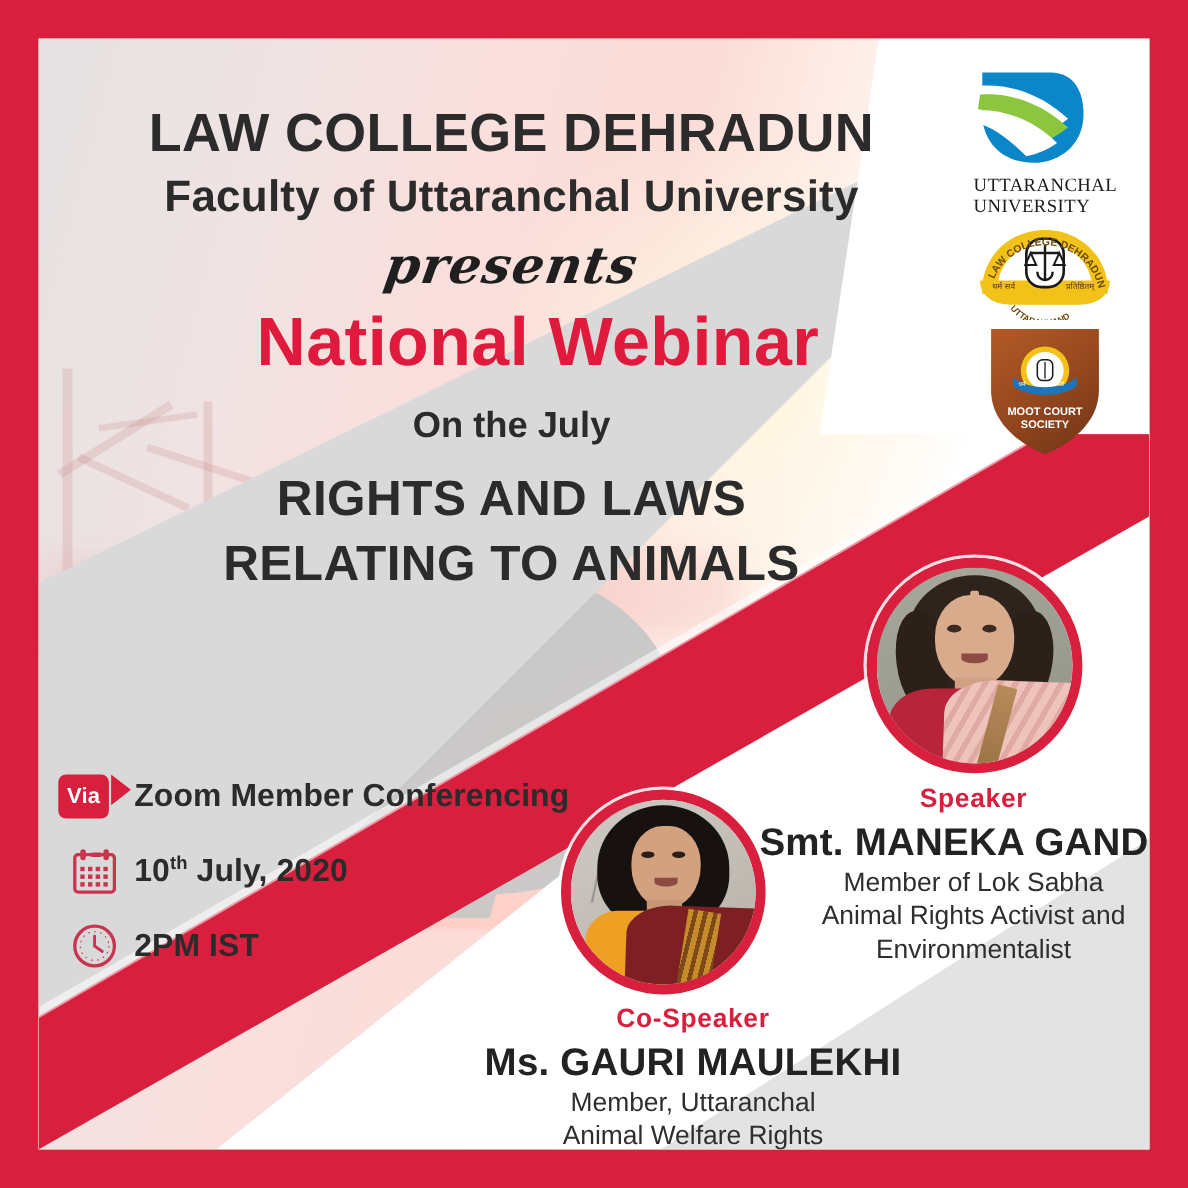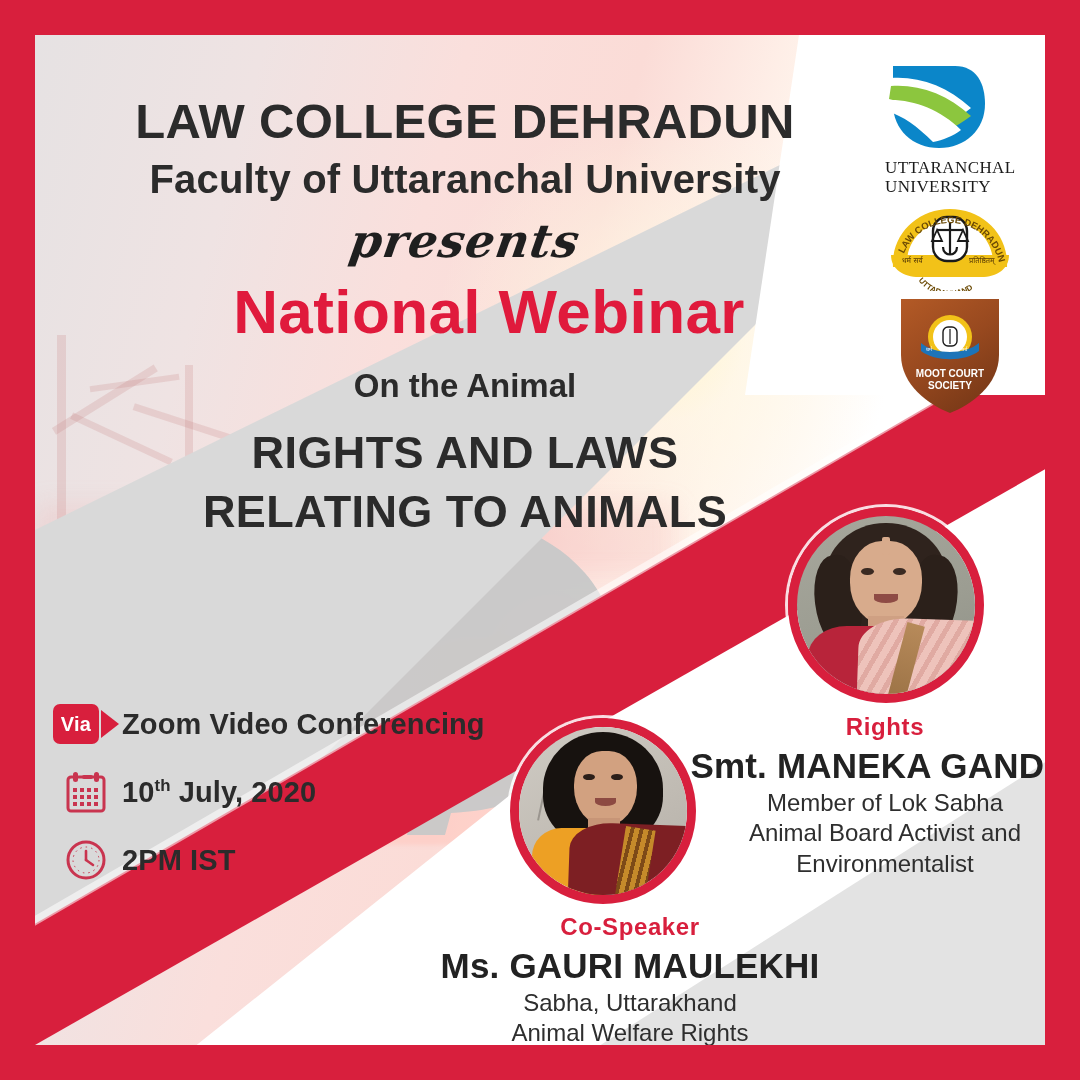--- a/index.html
+++ b/index.html
@@ -111,21 +111,21 @@
   }
   
   .details{position:absolute;left:15px;top:655px;width:470px;}
   .drow{display:flex;align-items:center;height:68px;}
   .dicon{width:72px;display:flex;align-items:center;justify-content:center;}
   .dtext{
     font-size:29px;font-weight:700;color:#2b2b2b;letter-spacing:.1px;
   }
   .dtext sup{font-size:.58em;font-weight:700;vertical-align:super;}
   
-  .via{display:flex;align-items:center;}
+  .via{display:flex;}
   .via-box{
     width:46px;height:40px;background:#d81f3d;border-radius:7px;
     display:flex;align-items:center;justify-content:center;
     color:#fff;font-size:20px;font-weight:700;letter-spacing:.2px;
   }
   .via-tri{
     width:0;height:0;margin-left:2px;
     border-top:14px solid transparent;border-bottom:14px solid transparent;
     border-left:18px solid #d81f3d;
   }
@@ -228,21 +228,21 @@
     <div class="grey-wedge"></div>
     <div class="sash"></div>
     <div class="sash-hl"></div>
     <div class="logo-plate"></div>
 
     <div class="head-wrap">
       <div class="t-college">LAW COLLEGE DEHRADUN</div>
       <div class="t-faculty">Faculty of Uttaranchal University</div>
       <div class="t-presents">presents</div>
       <div class="t-webinar">National Webinar</div>
-      <div class="t-onthetopic">On the Animal</div>
+      <div class="t-onthetopic">On the July</div>
       <div class="t-topic">
         <div>RIGHTS AND LAWS</div>
         <div>RELATING TO ANIMALS</div>
       </div>
     </div>
 
     <div id="logo-uu">
       <svg class="uu-mark" viewBox="0 0 104 92">
         <path fill="#0b86c9" d="M8 6 H70 C92 6 100 24 100 44 C100 70 80 88 54 88 C28 88 8 70 8 44 Z"></path>
         <path fill="#ffffff" d="M6 18 C 34 16 62 26 86 48 C 76 56 66 62 56 66 C 36 48 20 36 4 32 Z"></path>
@@ -298,21 +298,21 @@
 
     <div class="details">
 
       <div class="drow">
         <div class="dicon">
           <div class="via">
             <div class="via-box">Via</div>
             <div class="via-tri"></div>
           </div>
         </div>
-        <div class="dtext">Zoom Video Conferencing</div>
+        <div class="dtext">Zoom Member Conferencing</div>
       </div>
 
       <div class="drow">
         <div class="dicon">
           <svg width="42" height="44" viewBox="0 0 42 44">
             <rect x="3" y="7" width="36" height="34" rx="3" fill="none" stroke="#c9344f" stroke-width="3"></rect>
             <rect x="8" y="2" width="5" height="10" rx="2.5" fill="#c9344f"></rect>
             <rect x="29" y="2" width="5" height="10" rx="2.5" fill="#c9344f"></rect>
             <rect x="17" y="5" width="11" height="4" rx="2" fill="#c9344f"></rect>
             <g fill="#c9344f">
@@ -378,32 +378,32 @@
           <div class="gm-eye r"></div>
         <div class="gm-smile"></div>
         <div class="gm-neck"></div>
         <div class="gm-orange"></div>
         <div class="gm-maroon"></div>
         <div class="gm-pallu"></div>
       </div>
     </div>
 
     <div class="sp-block" id="speaker-block">
-      <div class="sp-role">Rights</div>
+      <div class="sp-role">Speaker</div>
       <div class="sp-name">Smt. MANEKA GANDHI</div>
       <div class="sp-aff">
         <div>Member of Lok Sabha</div>
-        <div>Animal Board Activist and</div>
+        <div>Animal Rights Activist and</div>
         <div>Environmentalist</div>
       </div>
     </div>
 
     <div class="sp-block" id="cospeaker-block">
       <div class="sp-role">Co-Speaker</div>
       <div class="sp-name">Ms. GAURI MAULEKHI</div>
       <div class="sp-aff">
-        <div>Sabha, Uttarakhand</div>
+        <div>Member, Uttaranchal</div>
         <div>Animal Welfare Rights</div>
       </div>
     </div>
 
   </div>
 </div>
 
 </body></html>

